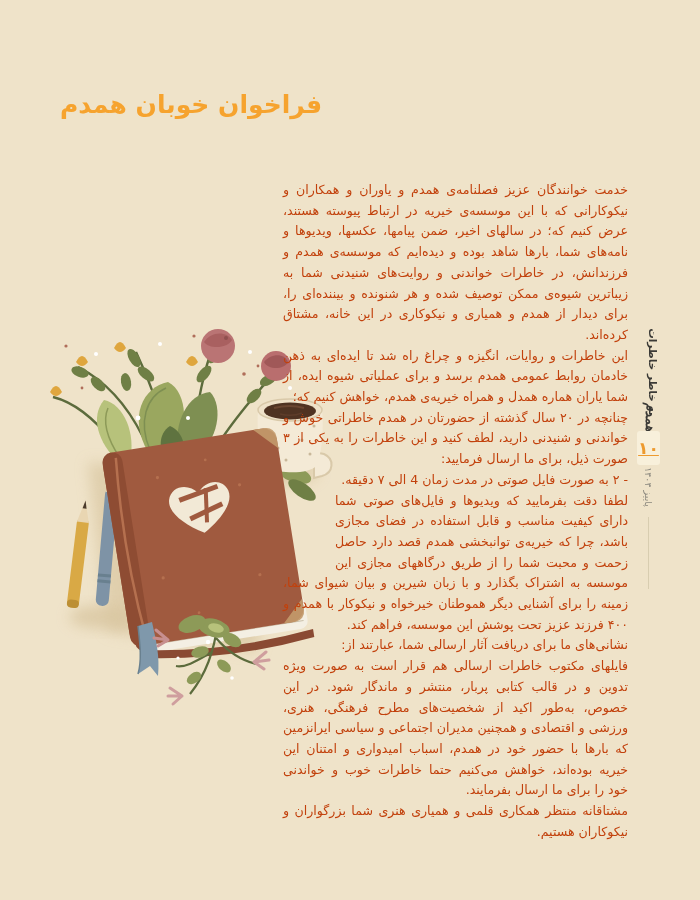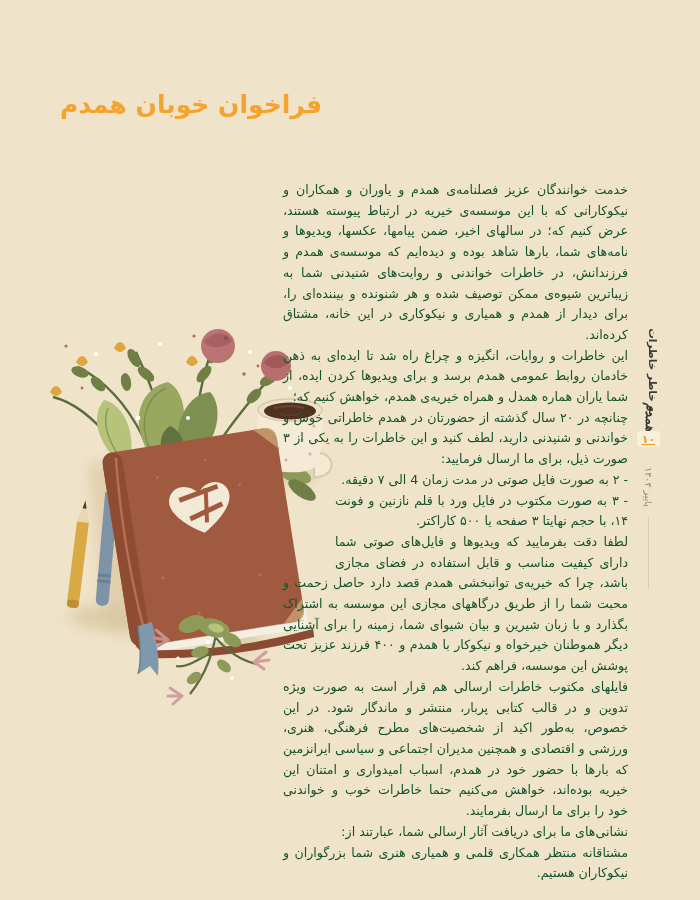--- a/index.html
+++ b/index.html
@@ -13,21 +13,21 @@
     position:absolute;top:86px;right:80px;left:60px;
     direction:rtl;text-align:left;
     color:#F6A32E;font-weight:bold;
   }
   .title-line1{font-size:25px;line-height:37px;}
   .title-line2{font-size:25px;line-height:37px;}
   
   .body-column{
     position:absolute;top:180px;left:283px;right:72px;bottom:40px;
     direction:rtl;
-    color:#14532d;
+    color:#c2410c;
     font-size:12.6px;line-height:20.7px;
     text-align:justify;
   }
   .body-column p{margin:0;padding:0;}
   .cup-float{float:left;width:52px;height:84px;}
   
   .side-label{
     position:absolute;white-space:nowrap;
     transform:translate(-50%,-50%) rotate(90deg);
     direction:rtl;
@@ -35,24 +35,24 @@
   .side-section{
     left:653px;top:372px;
     font-size:10.5px;font-weight:bold;color:#3B3A36;letter-spacing:.5px;
   }
   .side-logo{
     left:650px;top:417px;
     font-size:13px;font-weight:bold;color:#3B3A36;
     font-style:italic;
   }
   .page-box{
-    position:absolute;left:637px;top:431px;width:23px;height:16px;
+    position:absolute;left:637px;top:431px;width:23px;height:34px;
     background:#F8F0DB;border-radius:3px;
     display:flex;align-items:center;justify-content:center;
-    color:#ED9A2F;font-size:11px;font-weight:bold;text-decoration:underline;
+    color:#ED9A2F;font-size:17px;font-weight:bold;text-decoration:underline;
   }
   .side-season{
     left:648px;top:487px;
     font-size:9.5px;color:#8B887E;letter-spacing:1px;
   }
   .side-rule{
     position:absolute;left:648px;top:517px;width:1px;height:72px;
     background:#D8CDB0;
   }
   
@@ -246,28 +246,27 @@
     <g fill="#FFFFFF">
       <circle cx="190" cy="320" r="2.2"></circle>
         <circle cx="214" cy="356" r="1.8"></circle>
         <circle cx="160" cy="336" r="1.6"></circle>
     </g>
   </g>
 </svg>
 
 <div class="body-column">
   <p>خدمت خوانندگان عزیز فصلنامه‌ی همدم و یاوران و همکاران و نیکوکارانی که با این موسسه‌ی خیریه در ارتباط پیوسته هستند، عرض کنیم که؛ در سالهای اخیر، ضمن پیامها، عکسها، ویدیوها و نامه‌های شما، بارها شاهد بوده و دیده‌ایم که موسسه‌ی همدم و فرزندانش، در خاطرات خواندنی و روایت‌های شنیدنی شما به زیباترین شیوه‌ی ممکن توصیف شده و هر شنونده و بیننده‌ای را، برای دیدار از همدم و همیاری و نیکوکاری در این خانه، مشتاق کرده‌اند.</p>
-  <p>این خاطرات و روایات، انگیزه و چراغ راه شد تا ایده‌ای به ذهن خادمان روابط عمومی همدم برسد و برای ویدیوها کردن ایده، از شما یاران هماره همدل و همراه خیریه‌ی همدم، خواهش کنیم که؛</p>
+  <p>این خاطرات و روایات، انگیزه و چراغ راه شد تا ایده‌ای به ذهن خادمان روابط عمومی همدم برسد و برای عملیاتی شیوه ایده، از شما یاران هماره همدل و همراه خیریه‌ی همدم، خواهش کنیم که؛</p>
   <p>چنانچه در ۲۰ سال گذشته از حضورتان در همدم خاطراتی خوش و خواندنی و شنیدنی دارید، لطف کنید و این خاطرات را به یکی از ۳ صورت ذیل، برای ما ارسال فرمایید:</p>
   <div class="cup-float"></div>
   <p>- ۲ به صورت فایل صوتی در مدت زمان 4 الی ۷ دقیقه.</p>
-  <p>- ۳ به صورت مکتوب در فایل ورد با قلم نازنین و فونت ۱۴، با حجم نهایتا ۳ صفحه یا ۵۰۰ کاراکتر.</p>
   <p>لطفا دقت بفرمایید که ویدیوها و فایل‌های صوتی شما دارای کیفیت مناسب و قابل استفاده در فضای مجازی باشد، چرا که خیریه‌ی توانبخشی همدم قصد دارد حاصل زحمت و محبت شما را از طریق درگاههای مجازی این موسسه به اشتراک بگذارد و با زبان شیرین و بیان شیوای شما، زمینه را برای آشنایی دیگر هموطنان خیرخواه و نیکوکار با همدم و ۴۰۰ فرزند عزیز تحت پوشش این موسسه، فراهم کند.</p>
+  <p>نشانی‌های ما برای دریافت آثار ارسالی شما، عبارتند از:</p>
   <p>فایلهای مکتوب خاطرات ارسالی هم قرار است به صورت ویژه تدوین و در قالب کتابی پربار، منتشر و ماندگار شود. در این خصوص، به‌طور اکید از شخصیت‌های مطرح فرهنگی، هنری، ورزشی و اقتصادی و همچنین مدیران اجتماعی و سیاسی ایرانزمین که بارها با حضور خود در همدم، اسباب امیدواری و امتنان این خیریه بوده‌اند، خواهش می‌کنیم حتما خاطرات خوب و خواندنی خود را برای ما ارسال بفرمایند.</p>
-  <p>نشانی‌های ما برای دریافت آثار ارسالی شما، عبارتند از:</p>
   <p>مشتاقانه منتظر همکاری قلمی و همیاری هنری شما بزرگواران و نیکوکاران هستیم.</p>
 </div>
 
 <div class="side-label side-section">به خاطر خاطرات</div>
 <div class="side-label side-logo">همدم</div>
 <div class="page-box">
   <span>۱۰</span>
 </div>
 <div class="side-label side-season">پاییز ۱۴۰۴</div>
 <div class="side-rule"></div>

